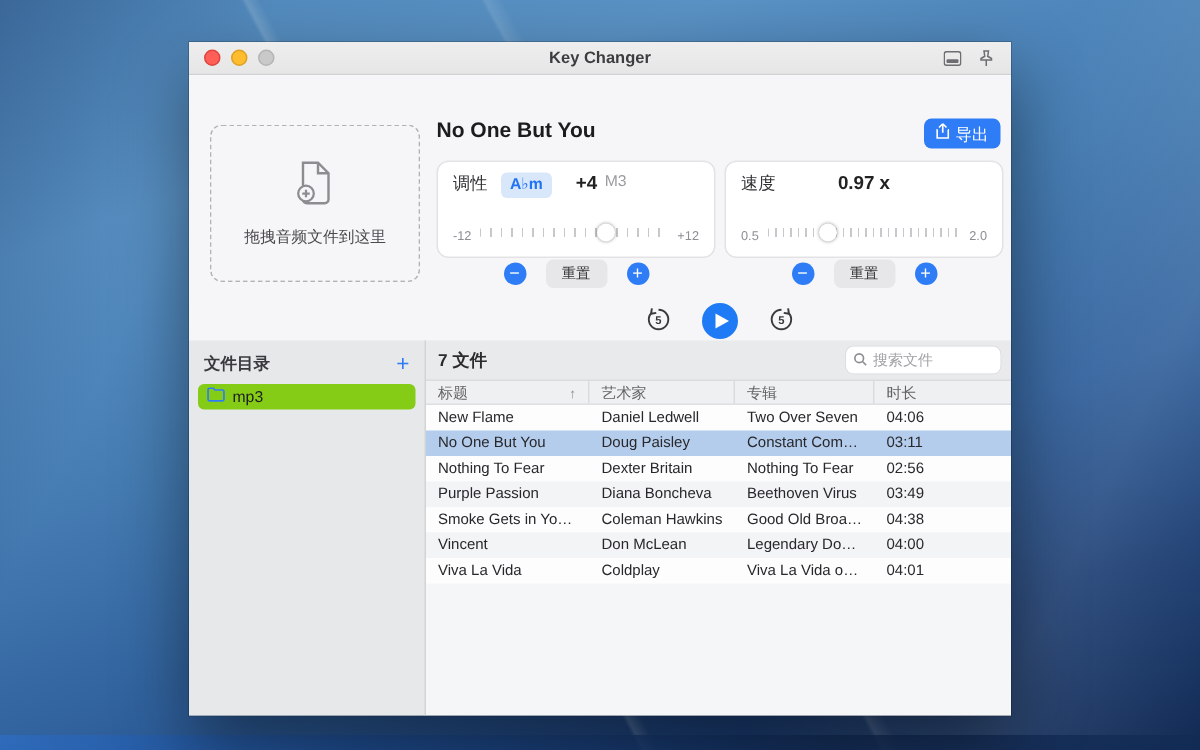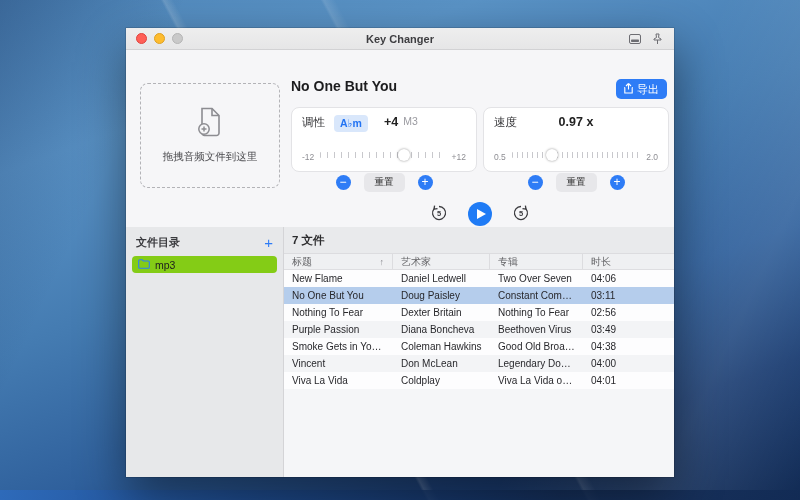--- a/index.html
+++ b/index.html
@@ -251,20 +251,29 @@
                 <path d="M0.7 1.8 a1 1 0 0 1 1-1 h2.6 l1 1.2 h5 a1 1 0 0 1 1 1 v5.2 a1 1 0 0 1 -1 1 h-8.6 a1 1 0 0 1 -1-1 z" fill="none" stroke="#2e7cf6" stroke-width="1.1"></path>
               </svg></span>
             <span>mp3</span>
           </div>
         </div>
     </div>
 
     <div class="table-area">
       <div class="tbl-toolbar">
         <span class="file-count">7 文件</span>
+        <div class="search-box">
+          <span>
+            <svg width="9" height="9" viewBox="0 0 9 9">
+                <circle cx="3.8" cy="3.8" r="2.9" fill="none" stroke="#8e8e93" stroke-width="1.1"></circle>
+                <line x1="6" y1="6" x2="8.4" y2="8.4" stroke="#8e8e93" stroke-width="1.1"></line>
+              </svg>
+          </span>
+          <input type="text" placeholder="搜索文件" style="">
+        </div>
       </div>
       <div class="tbl-header">
         <div class="th col-title">
           <span>标题</span>
           <span class="sort">↑</span>
         </div>
         <div class="th col-artist">艺术家</div>
         <div class="th col-album">专辑</div>
         <div class="th col-dur">时长</div>
       </div>

